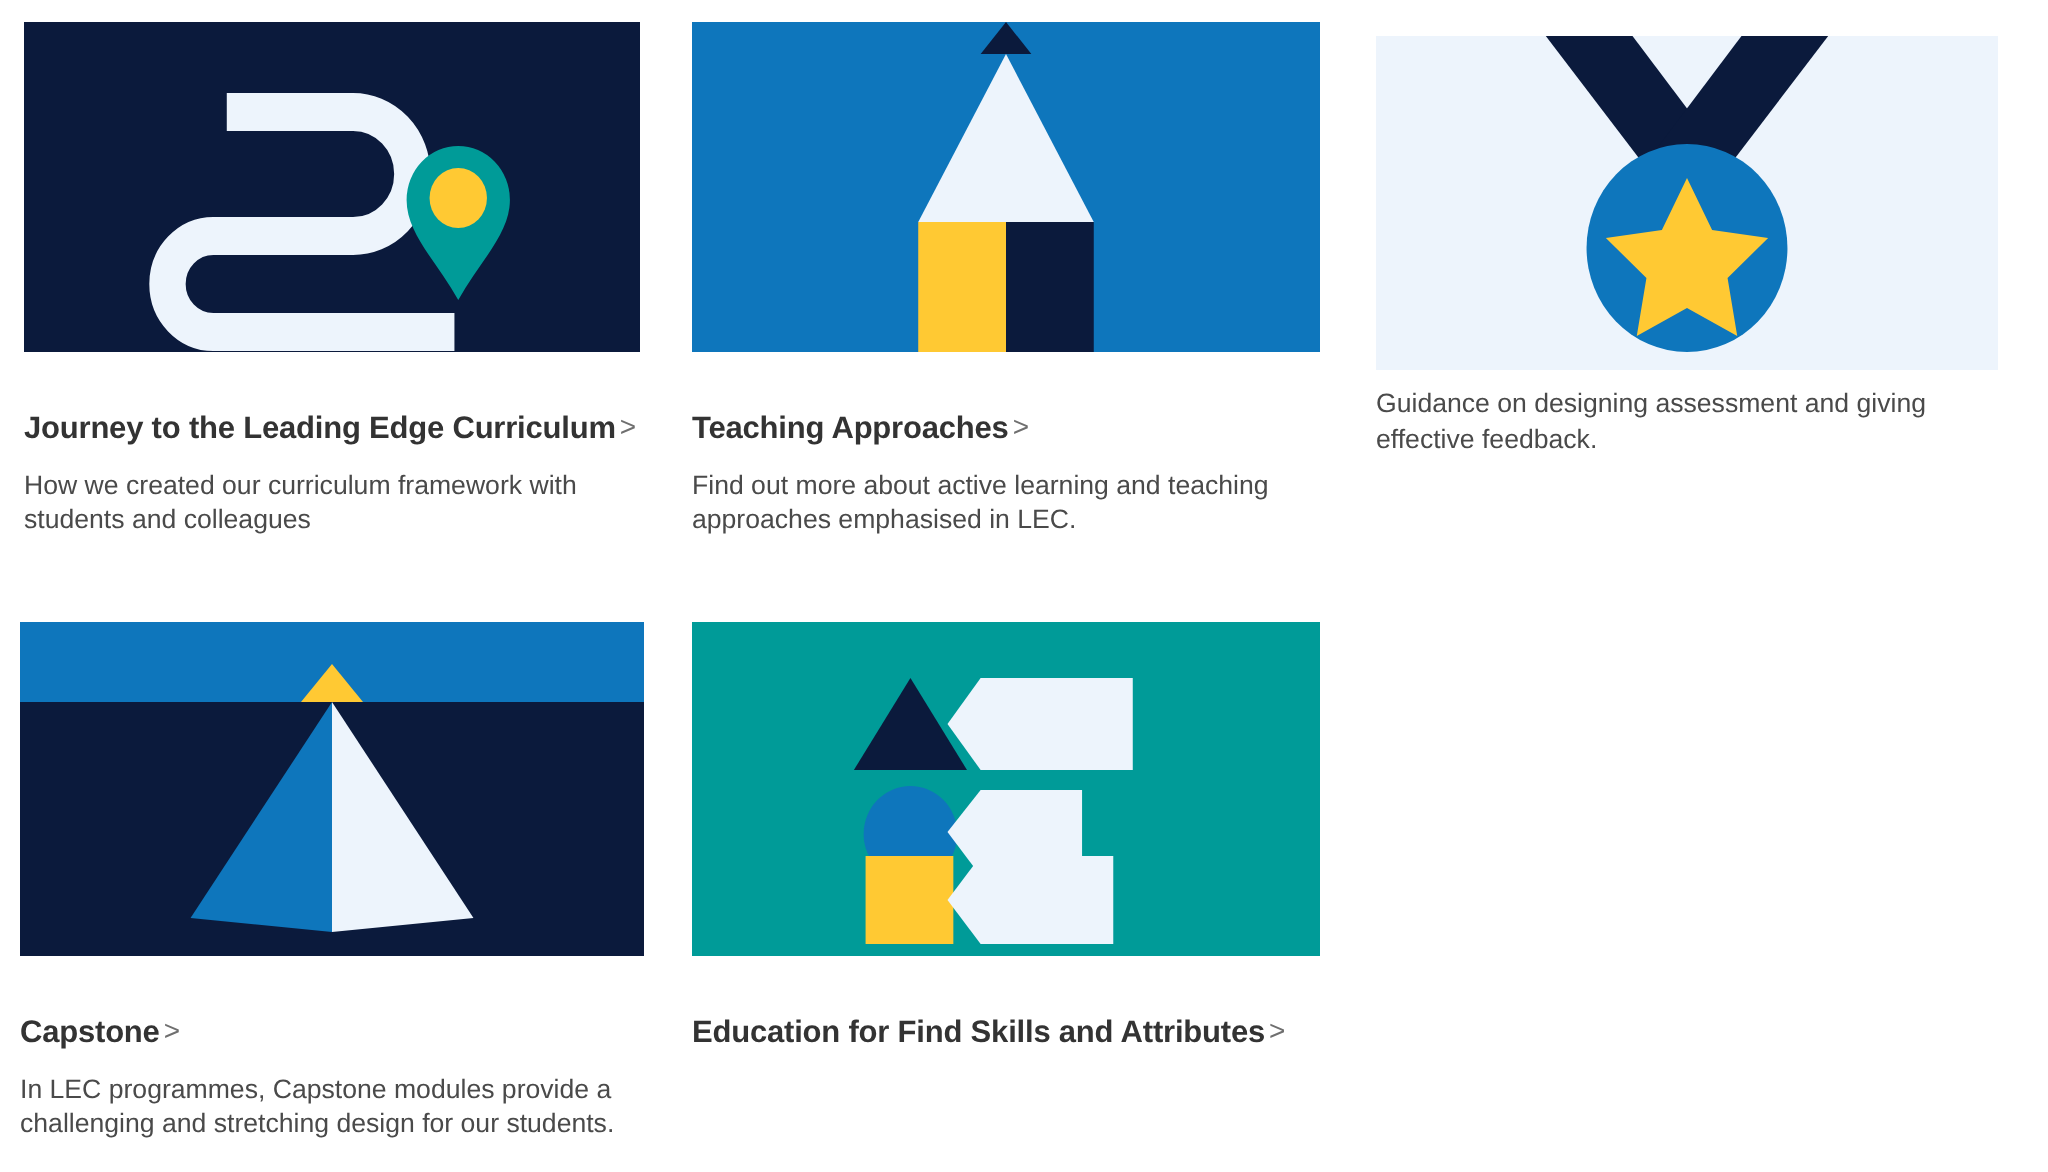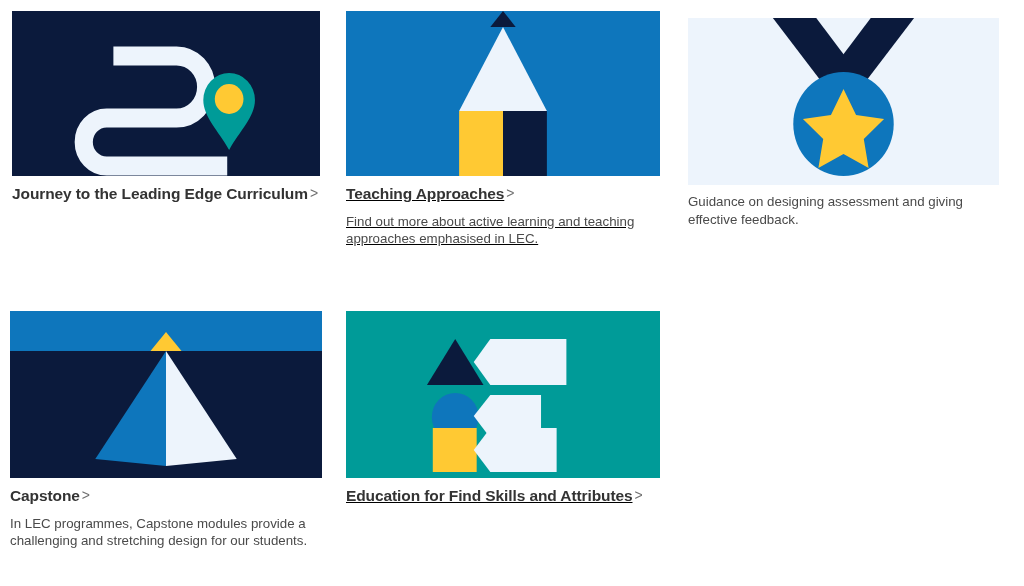--- a/index.html
+++ b/index.html
@@ -19,32 +19,32 @@
     padding-top:11px;
     box-sizing:border-box;
   }
   .card{
     box-sizing:border-box;
     padding-left:12px;
     padding-right:18px;
     height:293px;
   }
   .card.col2{padding-left:10px;padding-right:16px;}
-  .card.col3{padding-left:8px;padding-right:16px;text-decoration:underline;}
+  .card.col3{padding-left:8px;padding-right:16px;}
   .thumb{
     width:100%;
     height:165px;
     position:relative;
     overflow:hidden;
   }
   .card.row2 .thumb{height:167px;}
   .card.row2{padding-top:7px;}
   .card-title{
     margin:0;
-    padding-top:8px;
+    padding-top:28px;
     font-size:15.5px;
     font-weight:bold;
     line-height:1.33;
     color:#333333;
     letter-spacing:-0.1px;
   }
   .chev{
     display:inline-block;
     font-weight:normal;
     color:#6f6f6f;
@@ -69,20 +69,21 @@
   <div class="card col1 row1">
     <div class="thumb">
       <svg viewBox="0 0 322 165" width="100%" height="165" preserveAspectRatio="none" aria-hidden="true">
         <rect x="0" y="0" width="322" height="165" fill="#0B1A3C"></rect>
         <path d="M106 45 L172 45 A31 31 0 0 1 172 107 L99 107 A24 24 0 0 0 99 155 L225 155" fill="none" stroke="#EDF4FC" stroke-width="19" stroke-linecap="butt"></path>
         <path d="M227 62 A27 27 0 0 1 254 89 C254 106 238 120 227 139 C216 120 200 106 200 89 A27 27 0 0 1 227 62 Z" fill="#009B98"></path>
         <circle cx="227" cy="88" r="15" fill="#FFC933"></circle>
       </svg>
     </div>
     <h3 class="card-title"><span>Journey to the Leading Edge Curriculum</span><span class="chev">&gt;</span></h3>
+    <p class="card-desc">How we created our curriculum framework with students and colleagues</p>
   </div>
 
 
   <div class="card col3 row1">
     <div class="thumb">
       <svg viewBox="0 0 322 165" width="100%" height="165" preserveAspectRatio="none" aria-hidden="true">
         <rect x="0" y="0" width="322" height="165" fill="#0E76BC"></rect>
         <polygon points="116,100 161,16 206,100" fill="#EDF4FC"></polygon>
         <polygon points="148,16 161,0 174,16" fill="#0B1A3C"></polygon>
         <rect x="116" y="100" width="45" height="65" fill="#FFC933"></rect>

